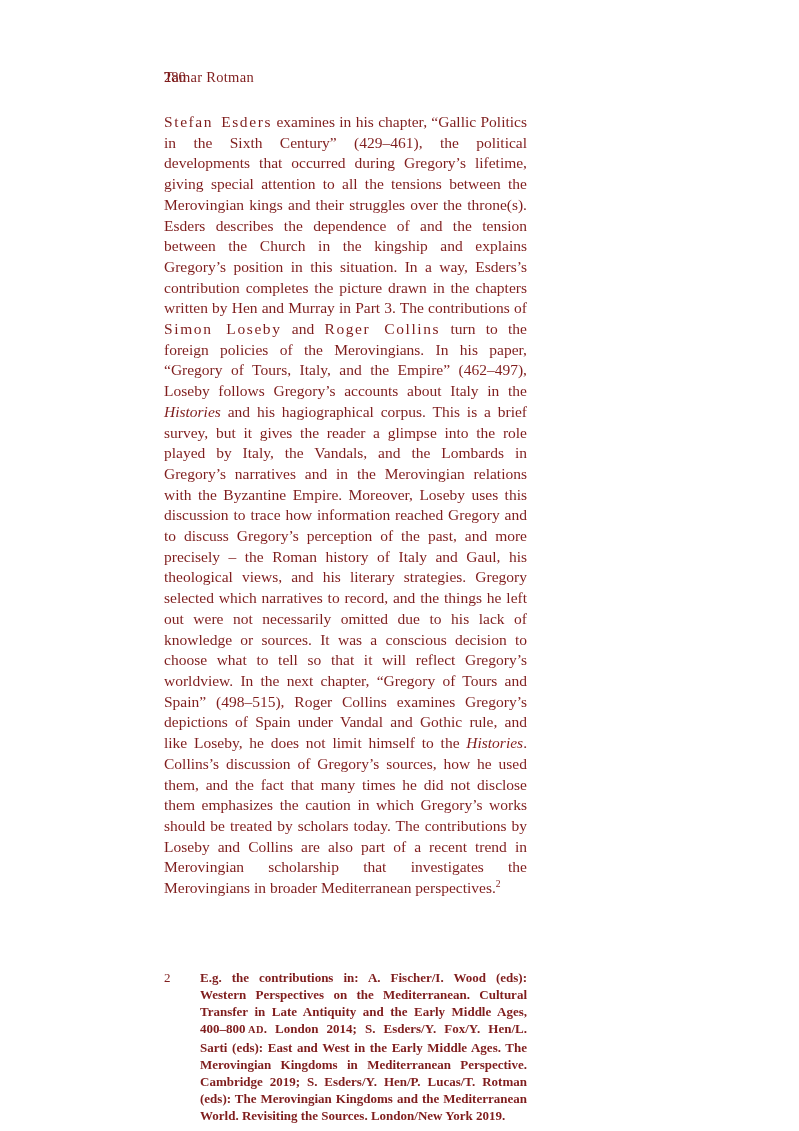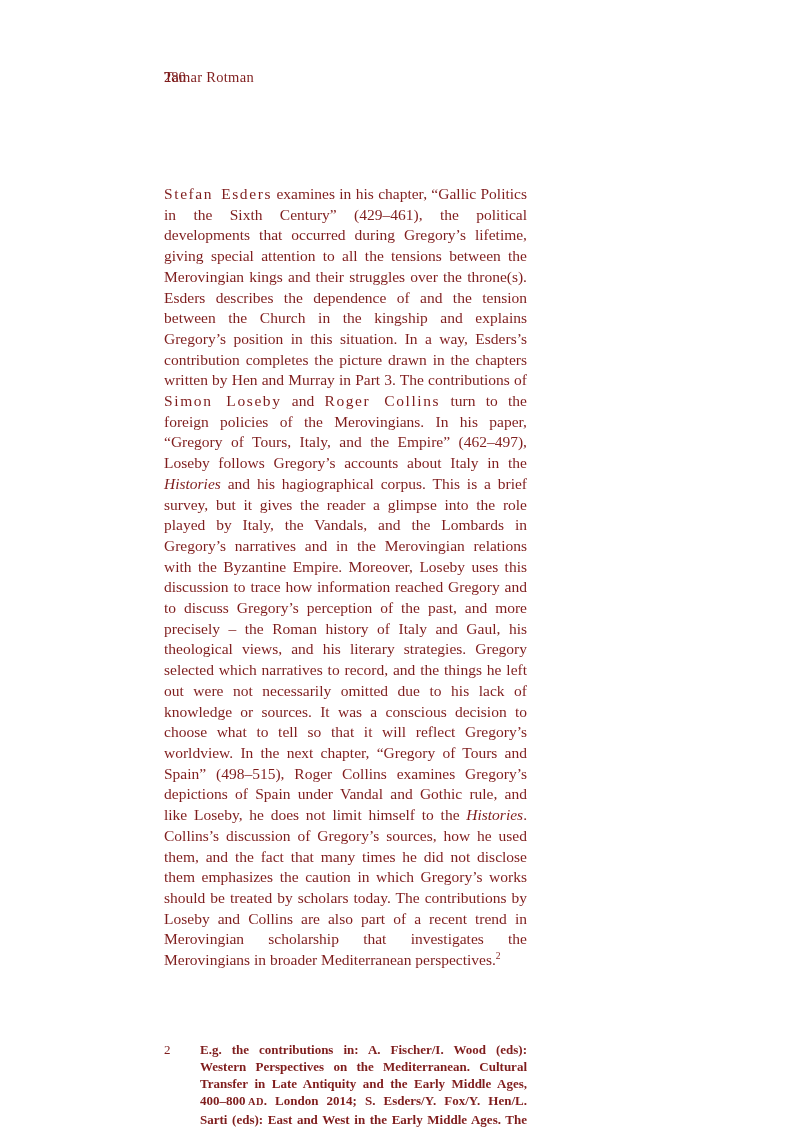--- a/index.html
+++ b/index.html
@@ -26,21 +26,21 @@
   .page-number {
     position: absolute;
     left: 0;
     top: 0;
   }
   .running-header {
     text-align: left;
     letter-spacing: 0.3px;
   }
   .body-paragraph {
-    margin-top: 97px;
+    margin-top: 25px;
     font-size: 15.5px;
     line-height: 20.7px;
     text-align: justify;
     text-justify: inter-word;
   }
   .seg-normal { }
   .seg-spaced {
     letter-spacing: 1.6px;
     word-spacing: 2px;
   }

